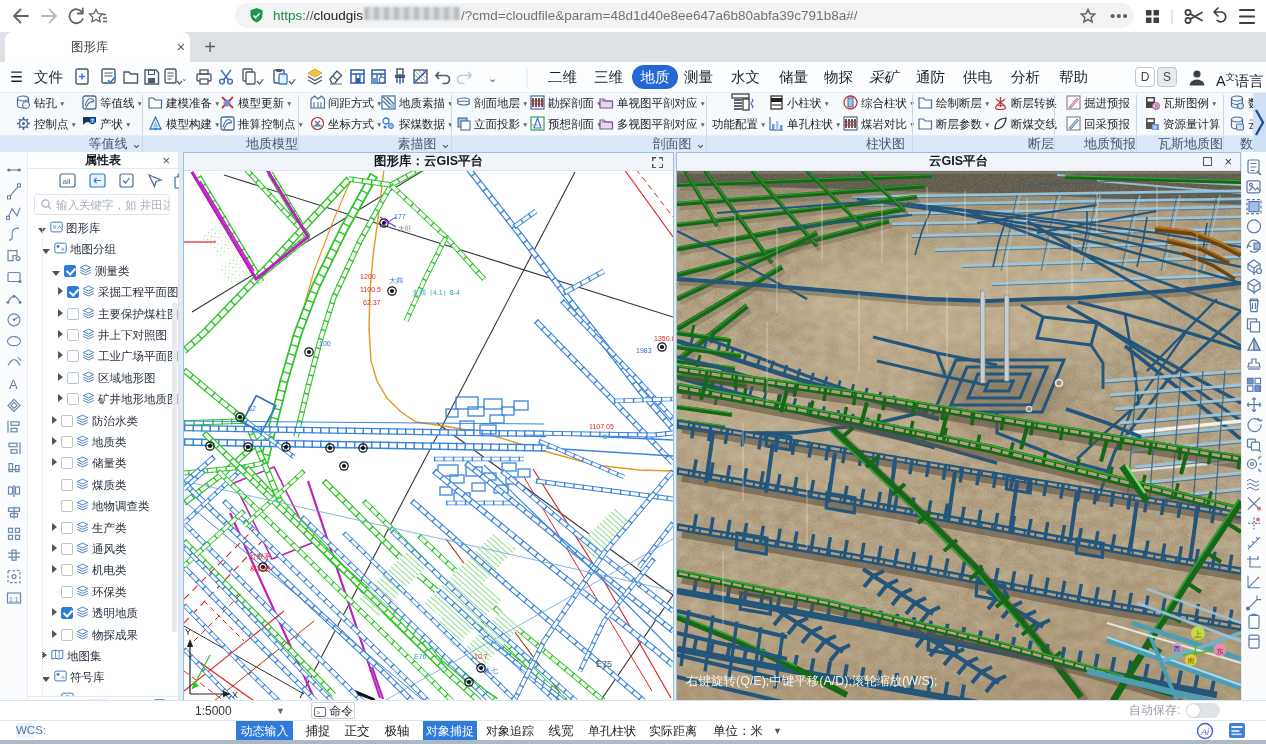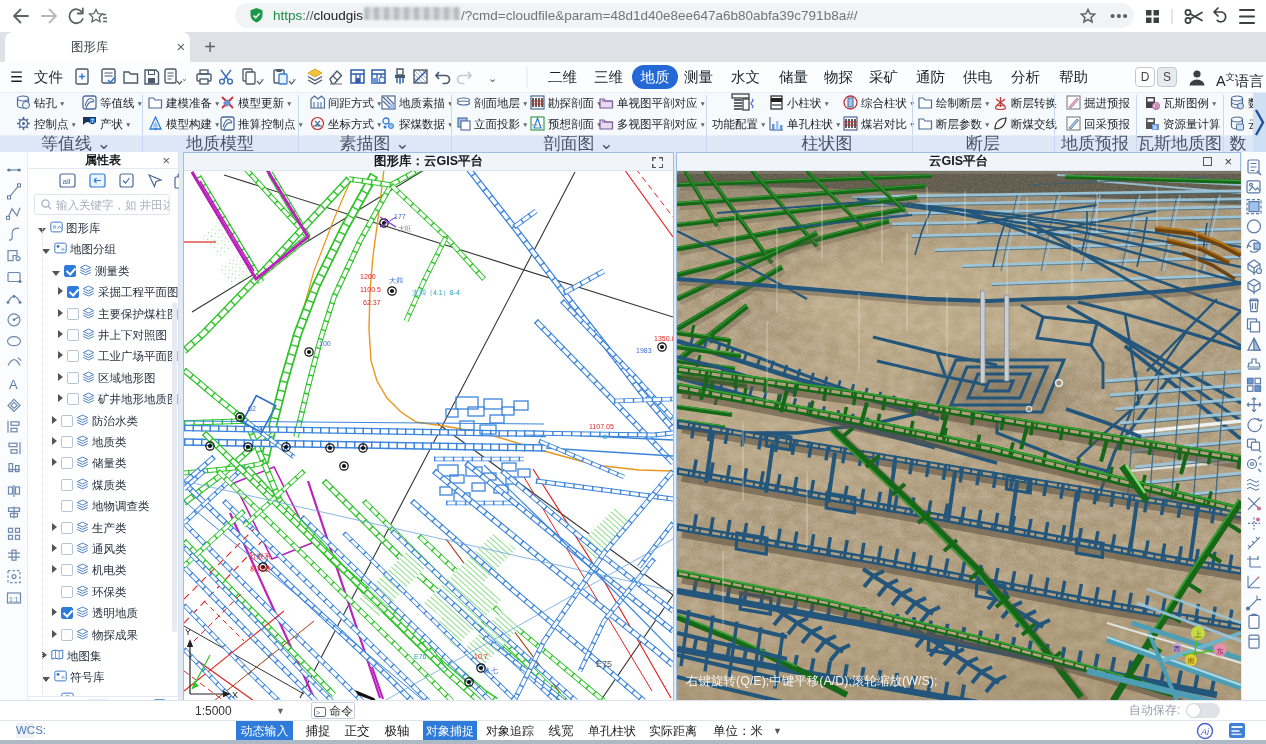--- a/index.html
+++ b/index.html
@@ -18,21 +18,21 @@
 #menubar{position:absolute;left:0;top:62px;width:1266px;height:31px;background:#fcfdfe;border-bottom:1px solid #e8edf4}
 #menubar .m{position:absolute;top:0;height:30px;line-height:30px;font-size:14.5px;color:#1b2129}
 #mico{position:absolute;left:0;top:62px}
 .pill{background:#2468d5;color:#fff !important;border-radius:14px;text-align:center}
 .dsbox{position:absolute;top:5px;width:20px;height:20px;border:1px solid #c2c8d0;border-radius:4px;font-size:12px;color:#444;text-align:center;line-height:19px;background:#fff}
 
 #ribbon{position:absolute;left:0;top:93px;width:1266px;height:42px;background:#f7fafd}
 #ribbon .rb{position:absolute;height:21px;line-height:21px;font-size:11.5px;color:#20242b;white-space:nowrap}
 #ribbon .car{font-size:6.5px;color:#666;margin-left:2px;vertical-align:1px}
 #rlabels{position:absolute;left:0;top:135px;width:1266px;height:17px;background:#dce8f7;border-top:1px solid #e4edf8}
-#rlabels .gl{position:absolute;top:0;height:17px;line-height:16px;font-size:17px;color:#49556a;text-align:center}
+#rlabels .gl{position:absolute;top:0;height:17px;line-height:16px;font-size:13px;color:#49556a;text-align:right}
 #rlabels .sep,#ribbon .sep{position:absolute;top:0;width:1px;background:#c9d8ec}
 .chevL{position:absolute;left:0;top:93px;width:10px;height:59px;background:#cfe0f5}
 .chevR{position:absolute;left:1253px;top:93px;width:13px;height:59px;background:#cfe0f5}
 
 #wsp{position:absolute;left:0;top:152px;width:1266px;height:548px;background:#e2eaf4}
 #lstrip{position:absolute;left:0;top:152px;width:28px;height:568px;background:#fbfcfe;border-right:1px solid #e3eaf3}
 #rstrip{position:absolute;left:1241px;top:152px;width:25px;height:548px;background:#fbfcfe;border-left:1px solid #e3eaf3}
 #tree{position:absolute;left:28px;top:152px;width:151px;height:568px;background:#fff;border-right:1px solid #d7e2f0}
 #tree .hd{position:absolute;left:0;top:0;width:100%;height:17px;border-bottom:1px solid #e4eaf2;font-size:12px;color:#15181d;text-align:center;line-height:17px;font-weight:bold}
 #tree .hd .x{position:absolute;right:8px;top:0;font-size:13px;color:#555;font-weight:normal}
@@ -121,21 +121,21 @@
 
 <div id="menubar">
       <span class="m" style="left: 10px;">☰</span>
       <span class="m" style="left: 34px;">文件</span>
       <span class="m" style="left: 548px;">二维</span>
       <span class="m" style="left: 594px;">三维</span>
       <span class="m" style="left: 684px;">测量</span>
       <span class="m" style="left: 731px;">水文</span>
       <span class="m" style="left: 779px;">储量</span>
       <span class="m" style="left: 824px;">物探</span>
-      <span class="m" style="left: 869px;">采矿</span>
+      <span class="m" style="left: 869px; font-style: italic;">采矿</span>
       <span class="m" style="left: 916px;">通防</span>
       <span class="m" style="left: 963px;">供电</span>
       <span class="m" style="left: 1011px;">分析</span>
       <span class="m" style="left: 1059px;">帮助</span>
       <span class="m pill" style="left: 632px; width: 46px; top: 3px; height: 24px; line-height: 24px;">地质</span>
       <span class="dsbox" style="left: 1135px;">D</span>
       <span class="dsbox" style="left: 1157px; background: rgb(232, 234, 238);">S</span>
       <span class="m" style="left: 1216px;">A<span style="font-size:9px;vertical-align:6px">文</span>语言</span>
       <svg width="20" height="20" style="position: absolute; left: 1187px; top: 6px;">
         <circle cx="10" cy="6" r="3.6" fill="#3c4043"></circle>
@@ -402,21 +402,21 @@
       <span class="sep" style="left: 912px; top: 2px; height: 40px;"></span>
       <span class="sep" style="left: 1054px; top: 2px; height: 40px;"></span>
       <span class="sep" style="left: 1136px; top: 2px; height: 40px;"></span>
       <span class="sep" style="left: 1223px; top: 2px; height: 40px;"></span>
     </div>
 <div id="rlabels">
       <span class="gl" style="left: 10px; width: 132px;">等值线 ⌄</span>
       <span class="gl" style="left: 142px; width: 156px;">地质模型</span>
       <span class="gl" style="left: 298px; width: 153px;">素描图 ⌄</span>
       <span class="gl" style="left: 451px; width: 255px;">剖面图 ⌄</span>
-      <span class="gl" style="left: 724px; width: 206px; font-family: Liberation Serif, serif;">柱状图</span>
+      <span class="gl" style="left: 699px; width: 206px; font-family: Liberation Serif, serif;">柱状图</span>
       <span class="gl" style="left: 912px; width: 142px;">断层</span>
       <span class="gl" style="left: 1054px; width: 82px;">地质预报</span>
       <span class="gl" style="left: 1136px; width: 87px;">瓦斯地质图</span>
       <span class="gl" style="left: 1223px; width: 30px;">数</span>
       <span class="sep" style="left: 142px; top: 0px; height: 17px;"></span>
       <span class="sep" style="left: 298px; top: 0px; height: 17px;"></span>
       <span class="sep" style="left: 451px; top: 0px; height: 17px;"></span>
       <span class="sep" style="left: 706px; top: 0px; height: 17px;"></span>
       <span class="sep" style="left: 912px; top: 0px; height: 17px;"></span>
       <span class="sep" style="left: 1054px; top: 0px; height: 17px;"></span>

